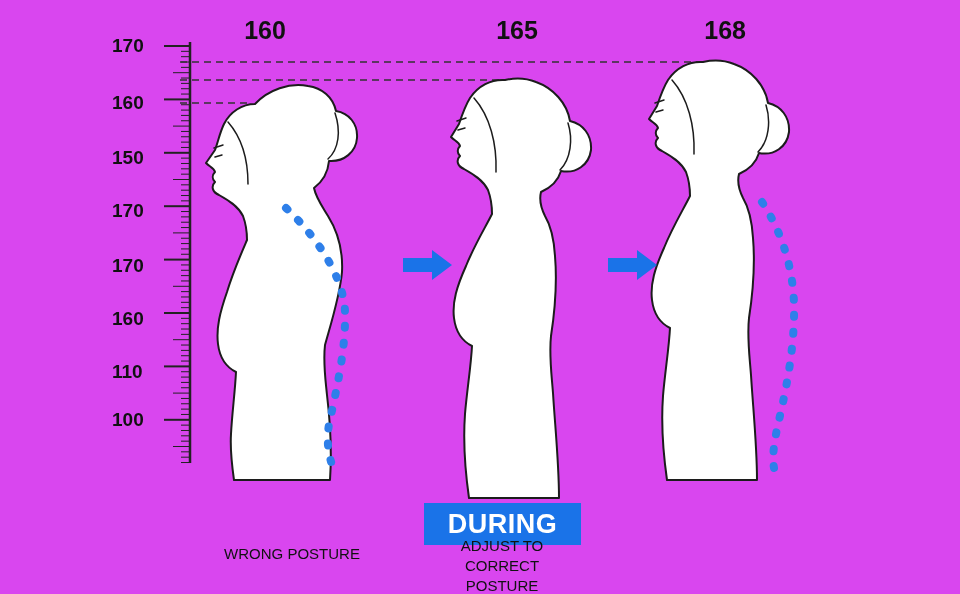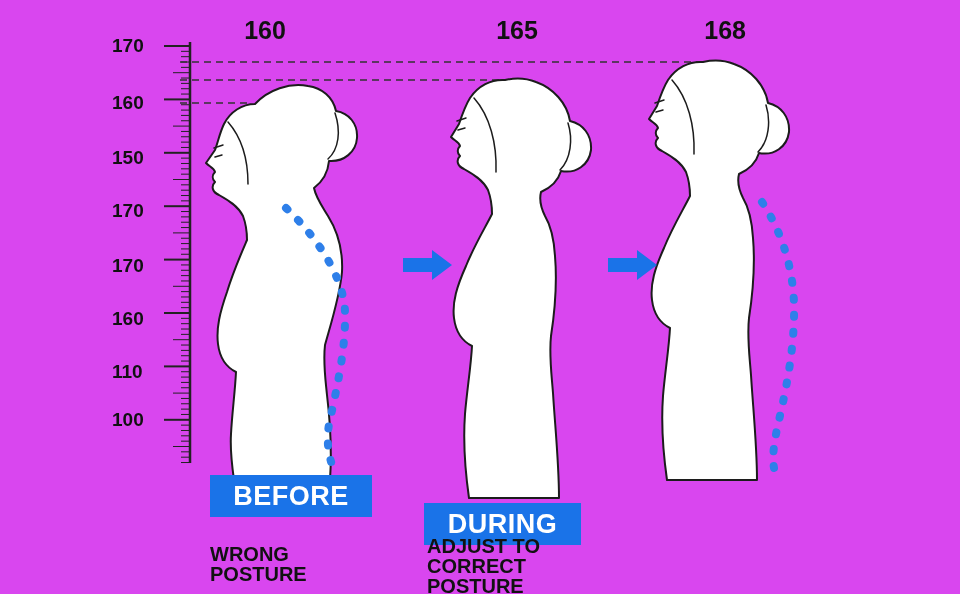--- a/index.html
+++ b/index.html
@@ -25,21 +25,21 @@
   .ruler-label{position:absolute;width:40px;left:112px;text-align:left;font-size:19px;font-weight:bold;color:#111;line-height:18px;}
   .rl0{top:37px;}.rl1{top:94px;}.rl2{top:149px;}.rl3{top:202px;}
   .rl4{top:257px;}.rl5{top:310px;}.rl6{top:363px;}.rl7{top:411px;}
 
   .stage-bar{position:absolute;height:42px;background:var(--accent,#1a73e8);color:#ffffff;
     display:flex;align-items:center;justify-content:center;font-size:27px;font-weight:600;letter-spacing:.5px;}
   .bar-before{left:210px;top:475px;width:162px;}
   .bar-during{left:424px;top:475px;width:157px;margin-top:28px;}
   .bar-after{left:626px;top:473px;width:163px;height:43px;}
 
-  .caption{position:absolute;text-align:left;font-size:20px;font-weight:bold;color:#111;line-height:20px;}
+  .caption{position:absolute;text-align:center;font-size:15px;font-weight:normal;color:#111;line-height:20px;}
   .cap-before{left:210px;width:164px;top:544px;}
   .cap-during{left:427px;width:150px;top:536px;}
   .cap-after{left:628px;width:164px;top:548px;}
 </style>
 </head>
 <body>
 
 <div class="canvas">
 
   <svg class="art" width="960" height="594" viewBox="0 0 960 594">
@@ -217,19 +217,18 @@
 
   <span class="ruler-label rl0">170</span>
   <span class="ruler-label rl1">160</span>
   <span class="ruler-label rl2">150</span>
   <span class="ruler-label rl3">170</span>
   <span class="ruler-label rl4">170</span>
   <span class="ruler-label rl5">160</span>
   <span class="ruler-label rl6">110</span>
   <span class="ruler-label rl7">100</span>
 
-  <div class="stage-bar bar-before">BEFORE</div>
   <div class="stage-bar bar-during">DURING</div>
 
   <div class="caption cap-before">WRONG POSTURE</div>
   <div class="caption cap-during">ADJUST TO CORRECT POSTURE</div>
 
 </div>
 
 </body></html>

